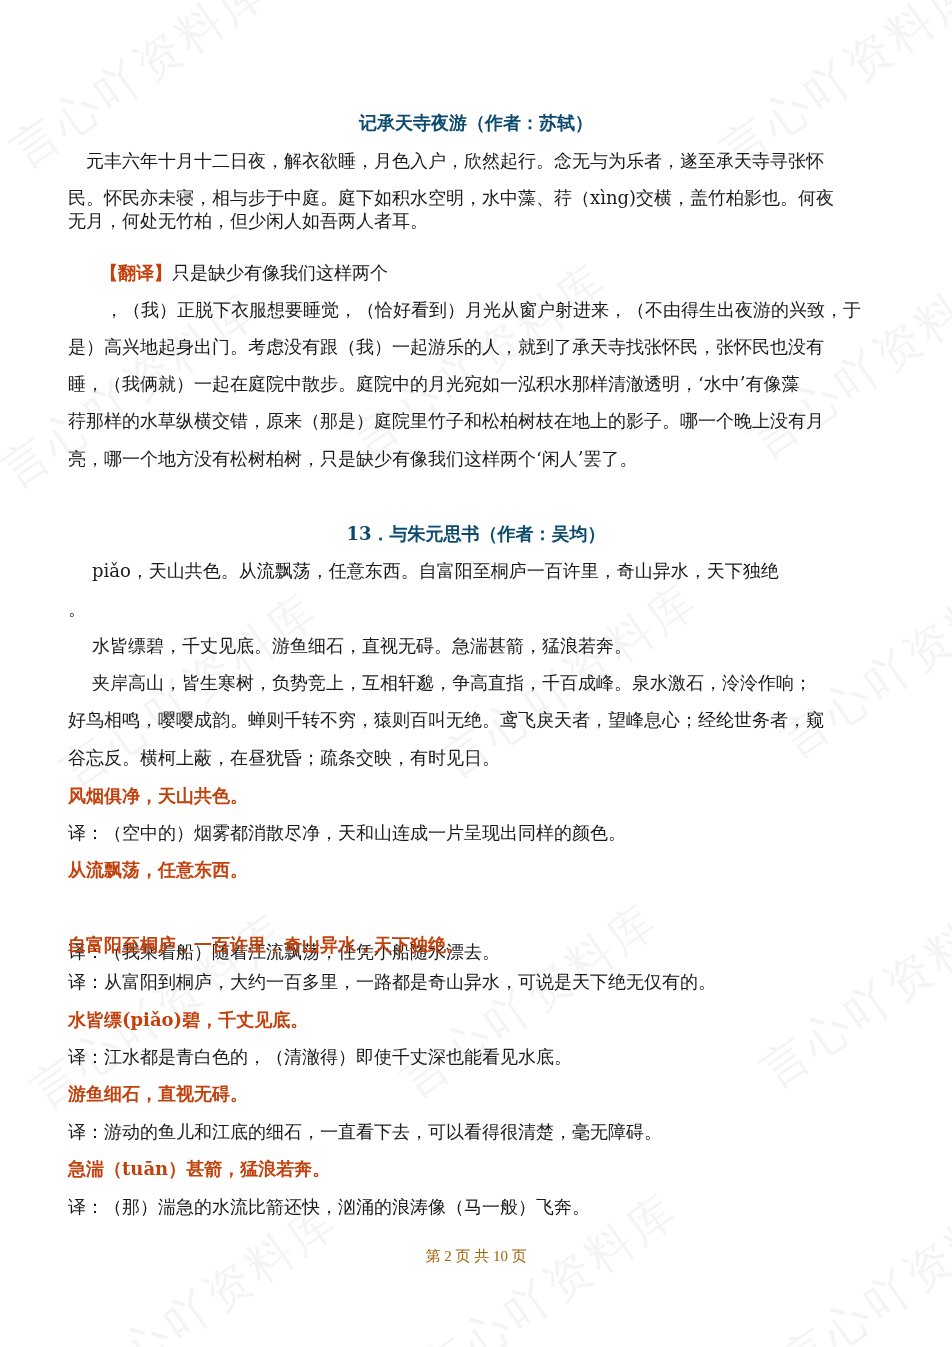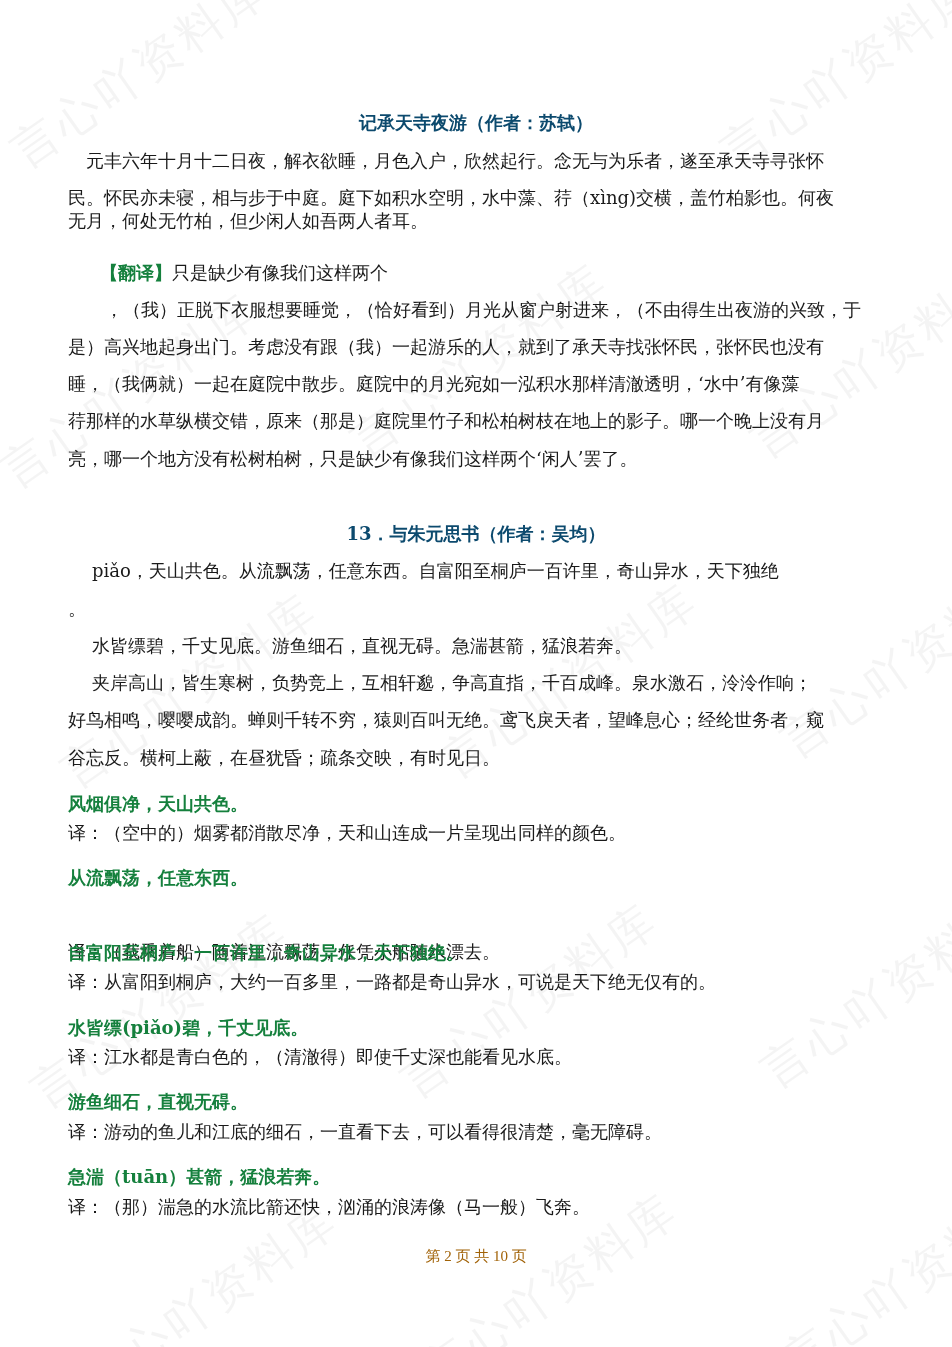--- a/index.html
+++ b/index.html
@@ -5,21 +5,21 @@
   html, body { margin: 0; padding: 0; background: #ffffff; }
   body { width: 952px; height: 1347px; position: relative; overflow: hidden;
          font-family: "DejaVu Serif", "Liberation Serif", serif; color: #1a1a1a; }
   .watermarks { position: absolute; inset: 0; pointer-events: none; z-index: 0; }
   .wm { position: absolute; font-family: "DejaVu Sans", sans-serif; font-size: 46px;
         color: rgba(0,0,0,0.045); transform: rotate(-35deg); white-space: nowrap; letter-spacing: 4px; }
   .page { position: absolute; left: 68px; top: 0; width: 816px; z-index: 1; }
   .title { position: absolute; left: 0; width: 816px; text-align: center; color: #0c4a6e;
            font-weight: bold; font-size: 18px; line-height: 24px; }
   .line { position: absolute; left: 0; font-size: 18px; line-height: 24px; white-space: nowrap; }
-  .red { color: #15803d; font-weight: bold; margin-top: 8px; }
+  .red { color: #c2410c; font-weight: bold; }
   .footer { position: absolute; left: 0; width: 952px; top: 1247px; text-align: center;
             font-family: Liberation Serif, serif; font-size: 15px; color: #a16207; z-index: 1; }
 </style>
 </head>
 <body>
 
 <div class="watermarks">
   <div class="wm" style="left:-10px;top:40px;">言心吖资料库</div>
   <div class="wm" style="left:700px;top:40px;">言心吖资料库</div>
   <div class="wm" style="left:330px;top:330px;">言心吖资料库</div>

